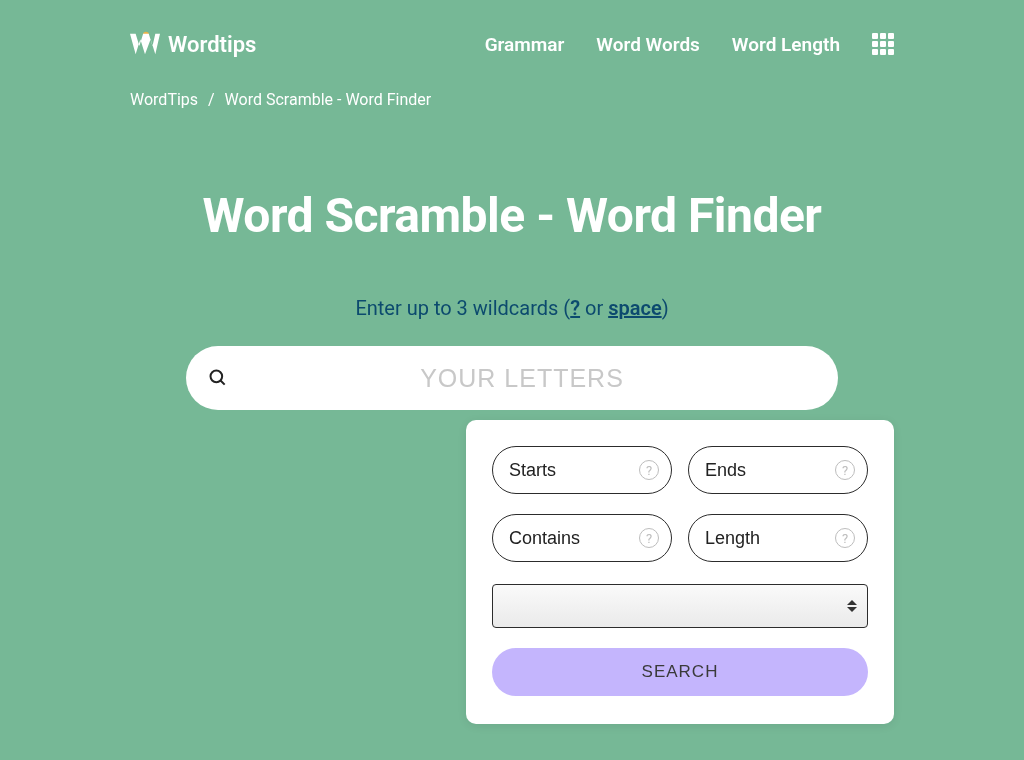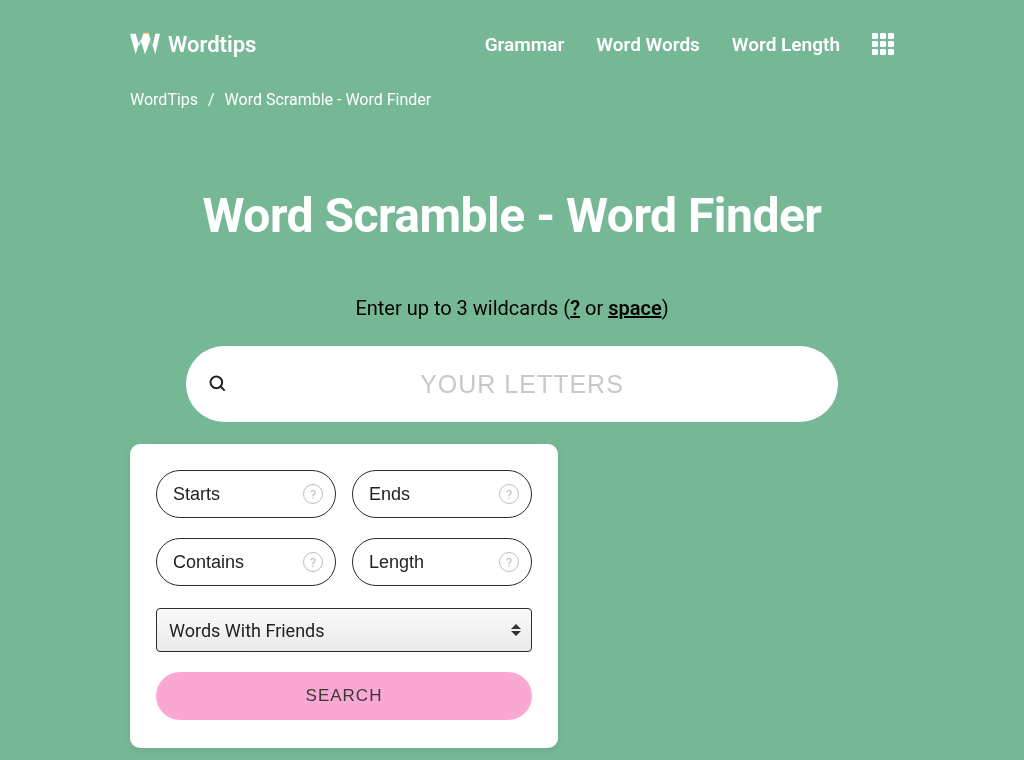--- a/index.html
+++ b/index.html
@@ -61,51 +61,51 @@
     .breadcrumb .sep { padding: 0 6px; }
     h1 {
       color: #fff;
       font-size: 48px;
       font-weight: 700;
       text-align: center;
       margin-top: 78px;
       letter-spacing: -0.5px;
     }
     .subtitle {
-      color: #000000;
+      color: #0c4a6e;
       font-size: 20px;
       text-align: center;
       margin-top: 52px;
     }
     .subtitle .u { text-decoration: underline; font-weight: 600; }
     .search-wrap { margin-top: 26px; display: flex; justify-content: center; }
     .search-bar {
       width: 652px;
-      height: 76px;
+      height: 64px;
       background: #fff;
       border-radius: 40px;
       display: flex;
       align-items: center;
       padding: 0 22px;
       position: relative;
     }
     .search-icon { width: 20px; height: 20px; color: #222; flex-shrink: 0; }
     .letters-input {
       flex: 1;
       border: none;
       outline: none;
       font-size: 25px;
       font-weight: 400;
       text-align: center;
       letter-spacing: 1px;
       color: #333;
       background: transparent;
     }
     .letters-input::placeholder { color: #c8c8c8; }
-    .card-wrap { display: flex; justify-content: flex-start; margin-top: 22px; }
+    .card-wrap { display: flex; justify-content: flex-end; margin-top: 10px; }
     .card {
       width: 428px;
       background: #fff;
       border-radius: 10px;
       padding: 26px 26px 28px;
       box-shadow: 0 2px 10px rgba(0,0,0,0.08);
     }
     .field-grid {
       display: grid;
       grid-template-columns: 1fr 1fr;
@@ -168,21 +168,21 @@
     .dropdown-arrow .tri-up {
       width:0;height:0;border-left:5px solid transparent;border-right:5px solid transparent;border-bottom:5px solid #333;
     }
     .dropdown-arrow .tri-down {
       width:0;height:0;border-left:5px solid transparent;border-right:5px solid transparent;border-top:5px solid #333;
     }
     .search-btn {
       margin-top: 20px;
       width: 100%;
       height: 48px;
-      background: #f9a8d4;
+      background: #c4b5fd;
       color: #3a3a3a;
       border: none;
       border-radius: 30px;
       font-size: 17px;
       font-weight: 500;
       letter-spacing: 1px;
       cursor: pointer;
     }
   </style>
 </head>
@@ -254,21 +254,20 @@
           <input type="text" placeholder="Contains" style="">
           <span class="help-badge">?</span>
         </div>
         <div class="pill-field">
           <input type="text" placeholder="Length" style="">
           <span class="help-badge">?</span>
         </div>
       </div>
 
       <div class="dropdown">
-        <span class="dropdown-label">Words With Friends</span>
         <span class="dropdown-arrow">
           <span class="tri-up"></span>
           <span class="tri-down"></span>
         </span>
       </div>
 
       <button class="search-btn">SEARCH</button>
     </div>
   </div>
 </div>

